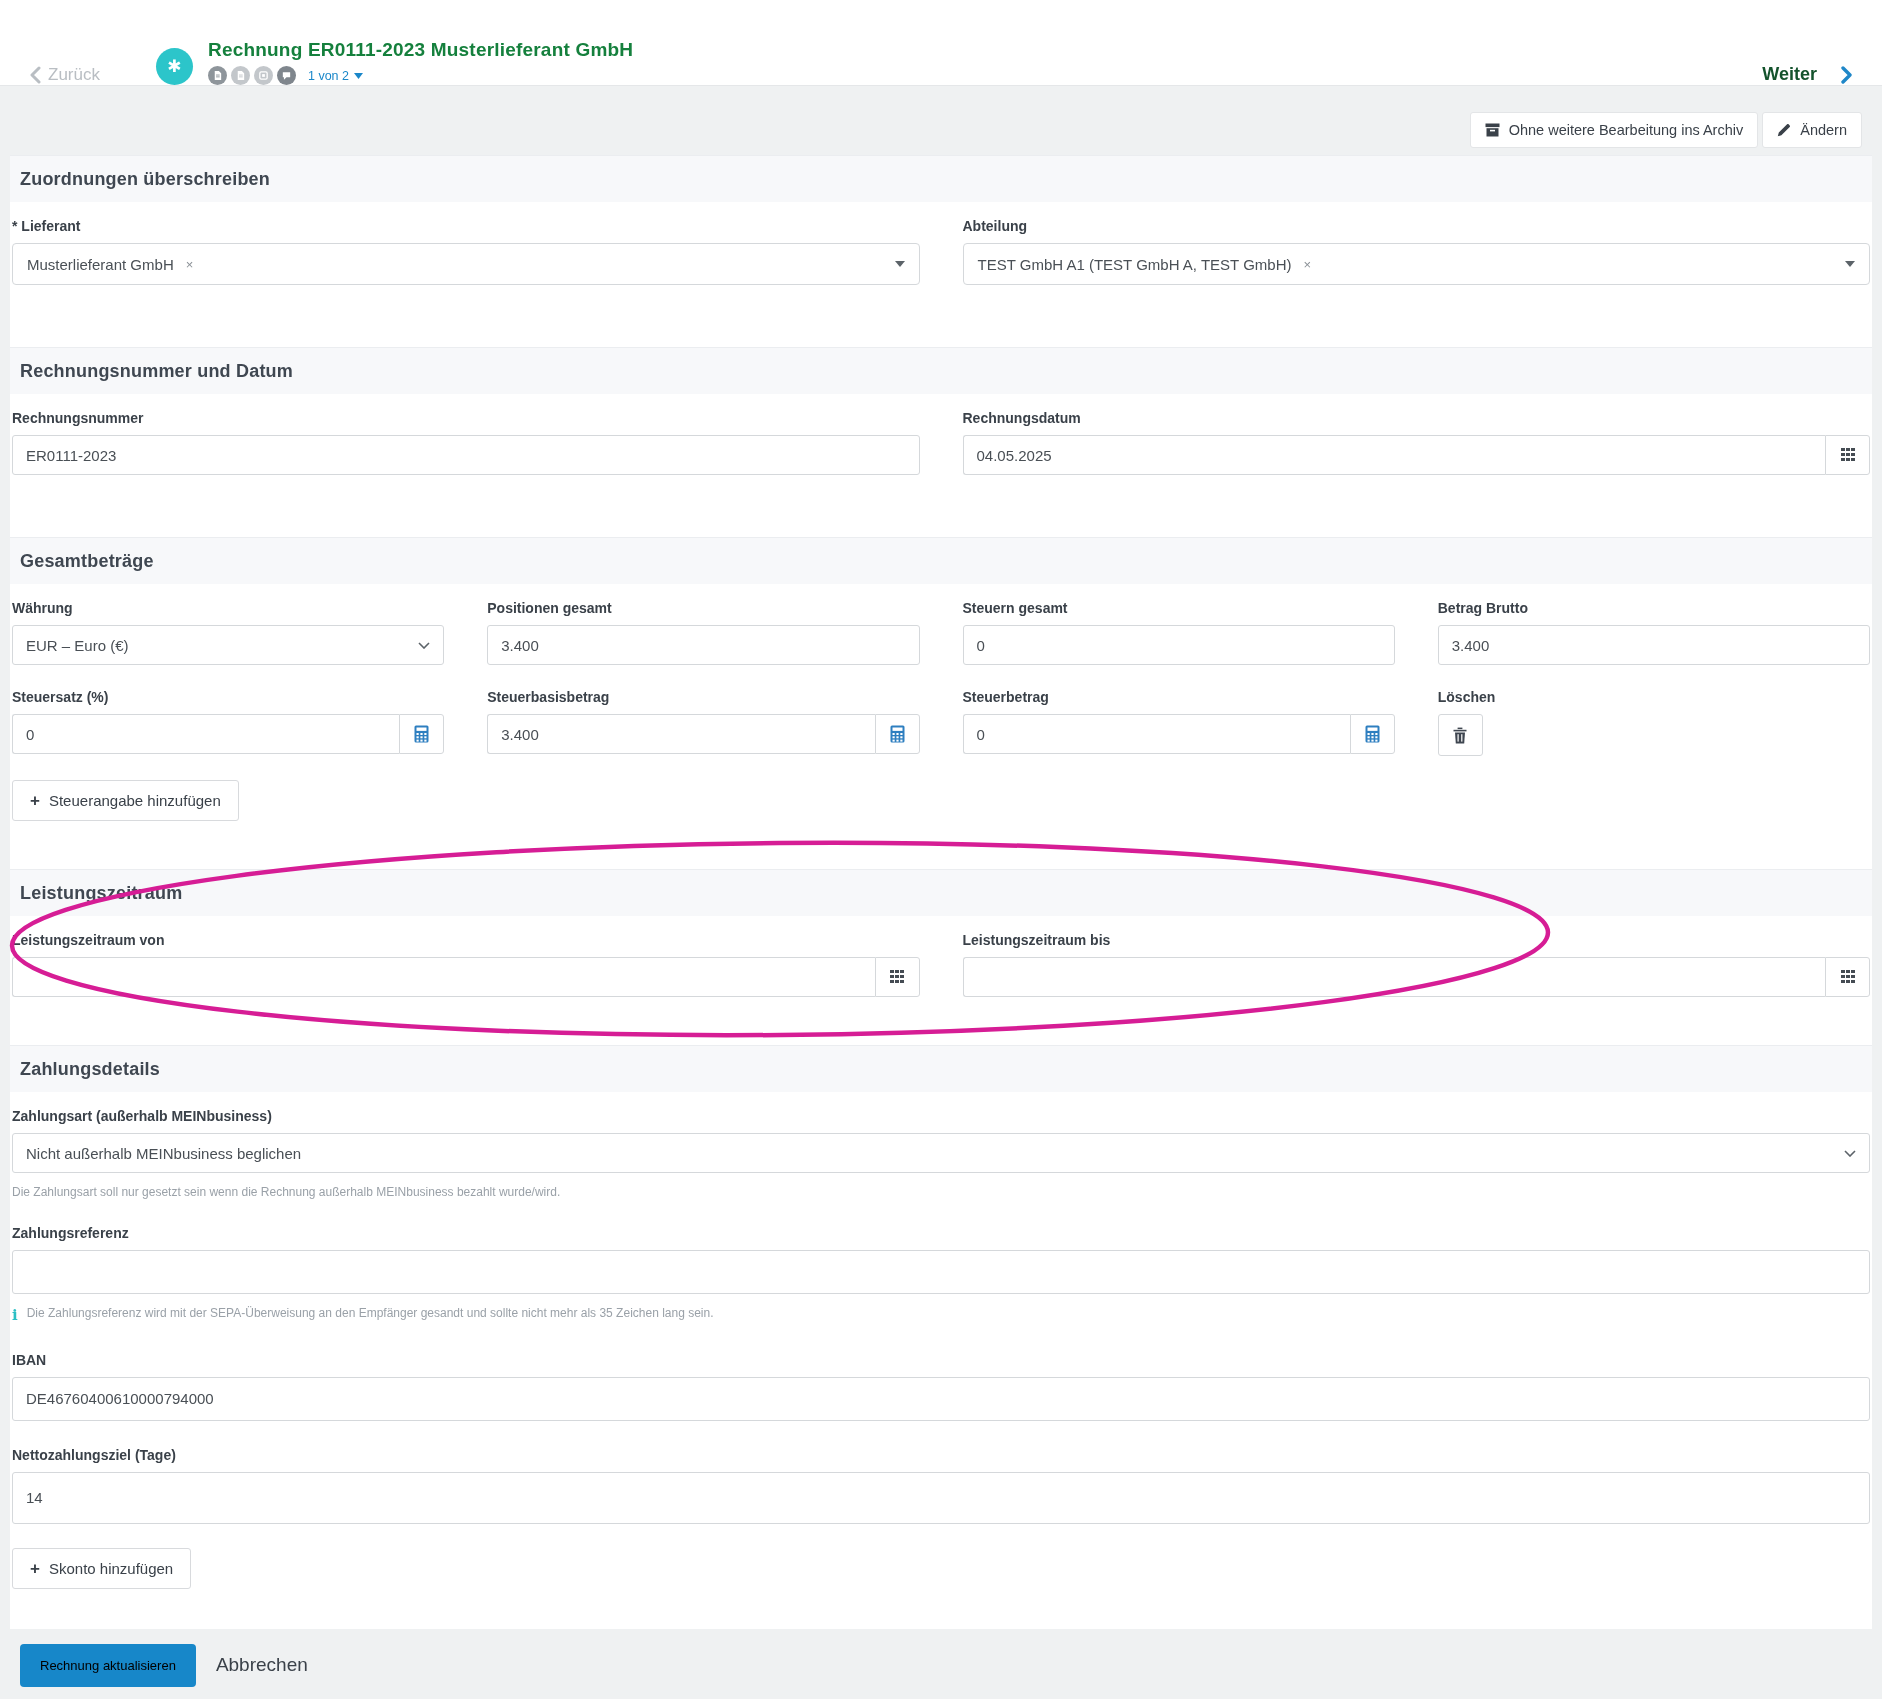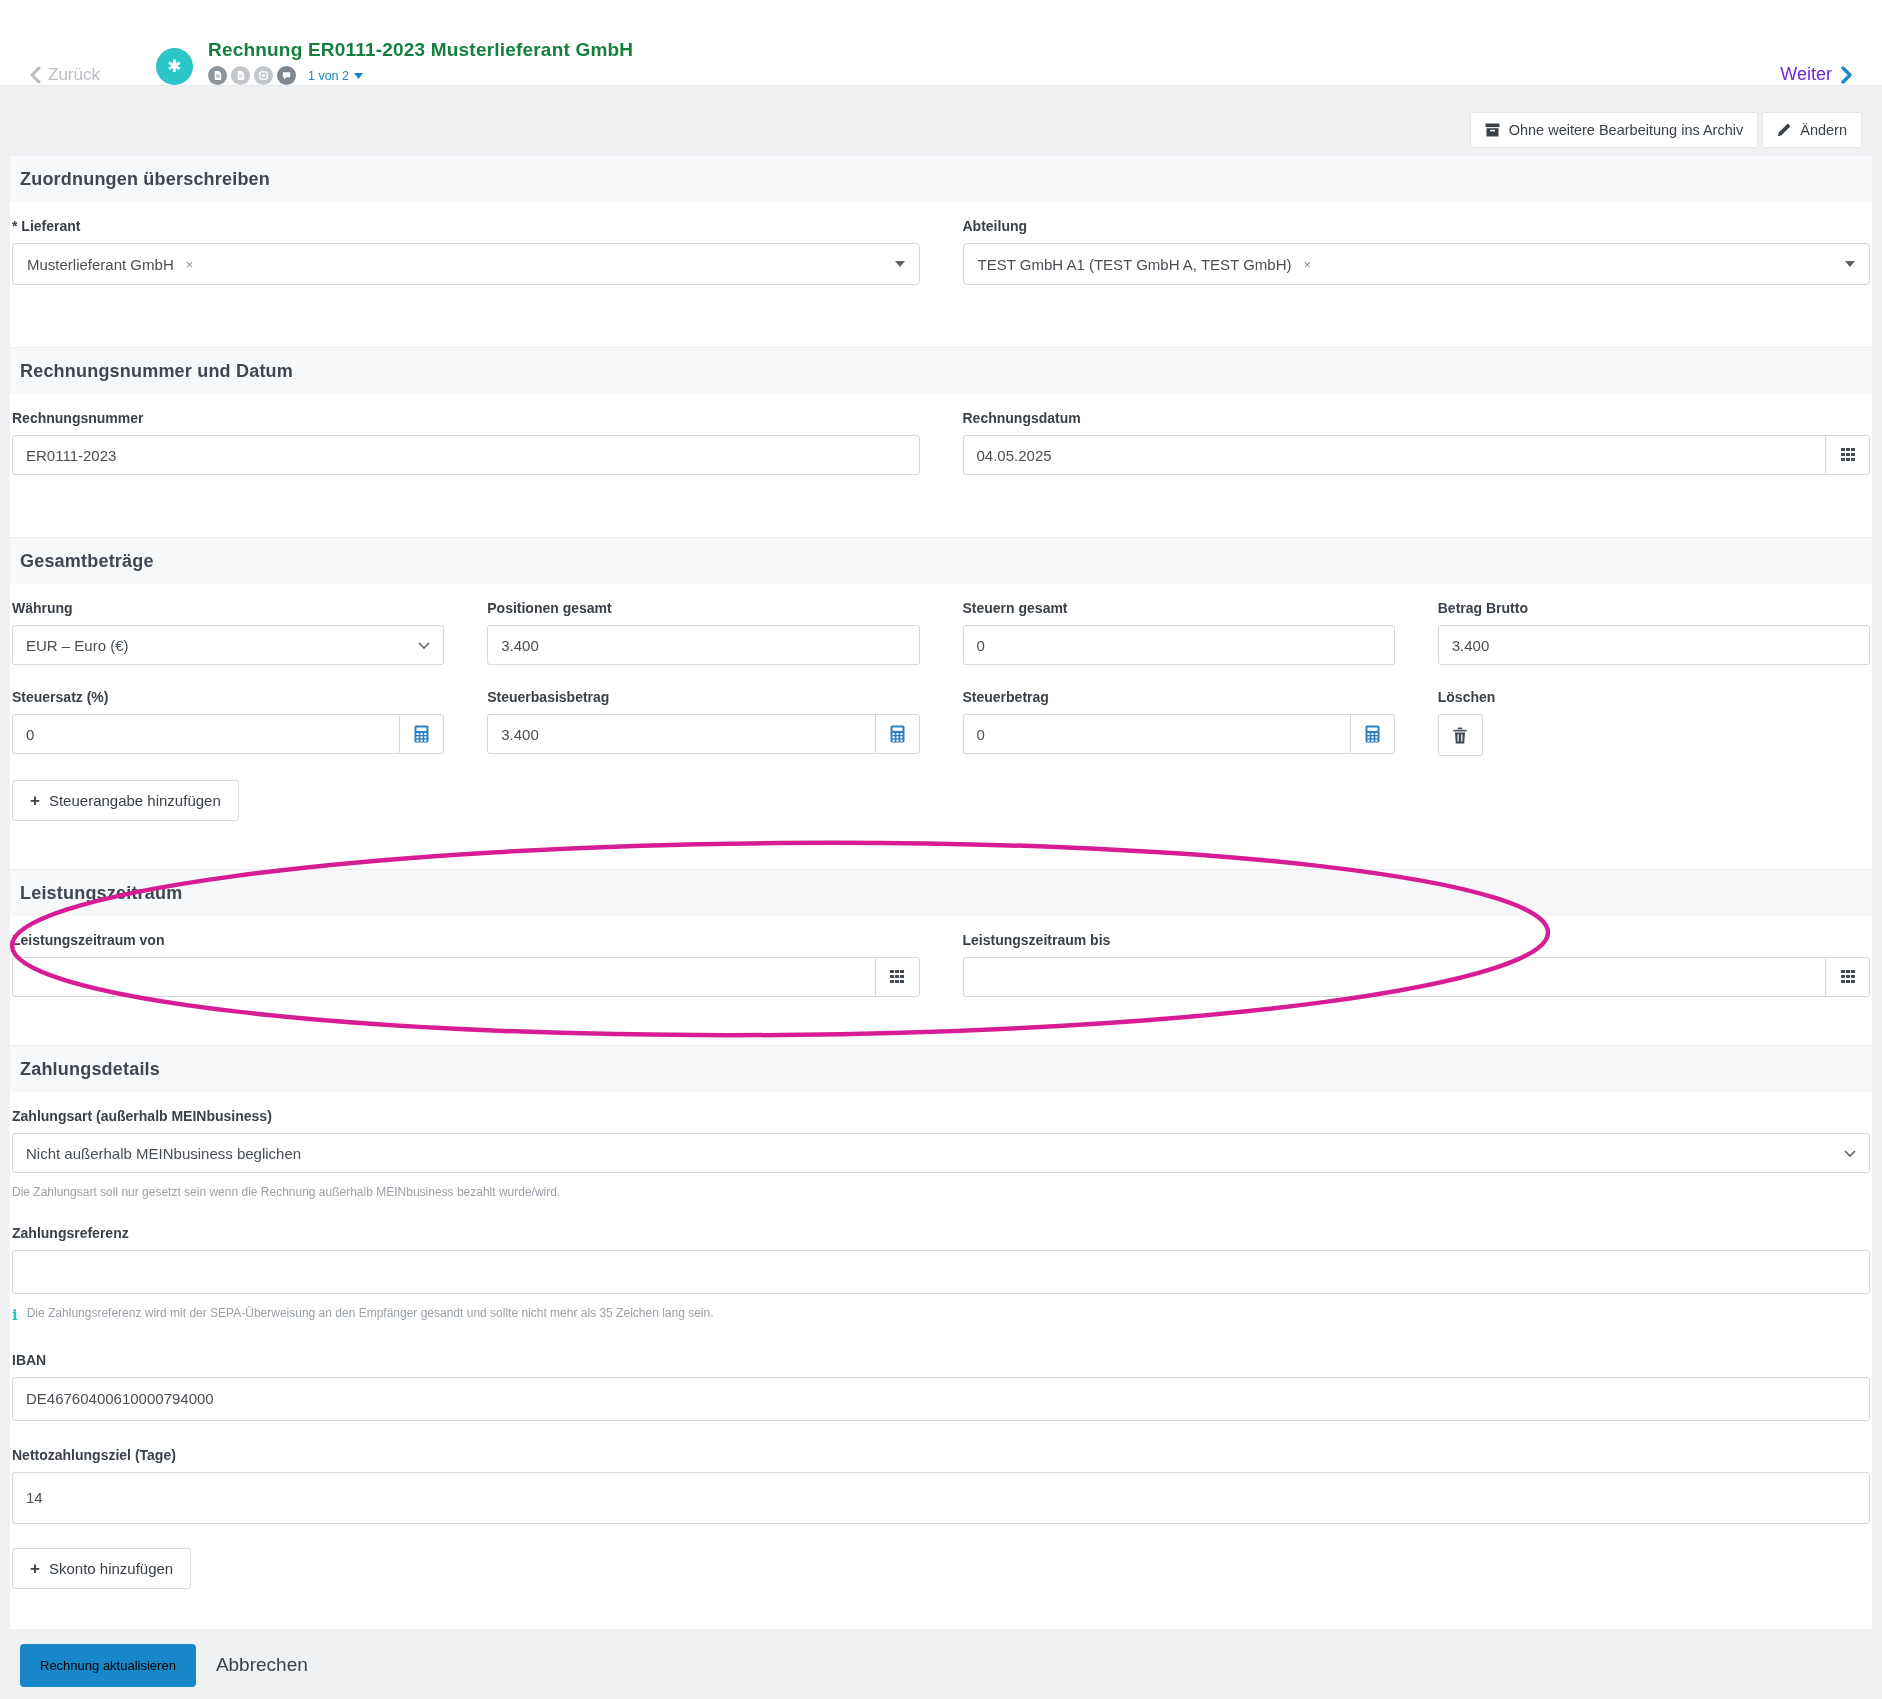--- a/index.html
+++ b/index.html
@@ -18,21 +18,21 @@
     width:37px; height:37px; border-radius:50%; background:#2cc5ca; color:#fff;
     display:flex; align-items:center; justify-content:center; font-size:17px; margin-right:15px; flex:0 0 auto;
   }
   .title-block { display:flex; flex-direction:column; }
   .page-title { font-size:19px; font-weight:bold; color:#15803d; letter-spacing:.2px; }
   .title-icons { display:flex; align-items:center; gap:4px; margin-top:5px; }
   .mini-circle { width:19px; height:19px; border-radius:50%; display:flex; align-items:center; justify-content:center; }
   .mc-dark { background:#8e959b; } .mc-light { background:#c3c7cb; } .mc-darker { background:#7f868d; }
   .pager { display:flex; align-items:center; gap:5px; margin-left:8px; color:#1a87c9; font-size:12.5px; cursor:pointer; }
   .spacer { flex:1; }
-  .next-link { display:flex; align-items:center; gap:8px; color:#6d28d9; font-size:18px; font-weight:normal; cursor:pointer; }
+  .next-link { display:flex; align-items:center; gap:23px; color:#14532d; font-size:18px; font-weight:bold; cursor:pointer; }
 
   
   .actions-row { display:flex; justify-content:flex-end; gap:4px; padding:26px 20px 7px; }
   .btn-light {
     display:inline-flex; align-items:center; gap:9px; background:#fff; border:1px solid #e3e5e7;
     border-radius:3px; padding:0 14px; height:36px; font-size:14.5px; color:#3a4149; cursor:pointer;
     font-family:"Liberation Sans",sans-serif;
   }
 
   

